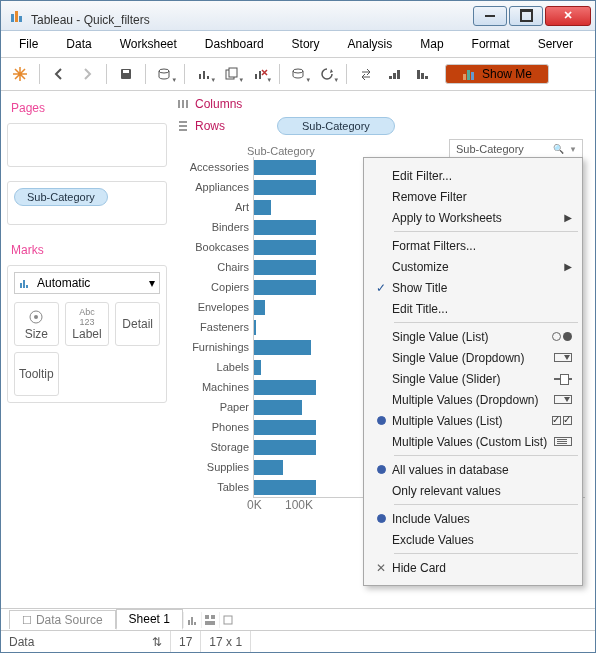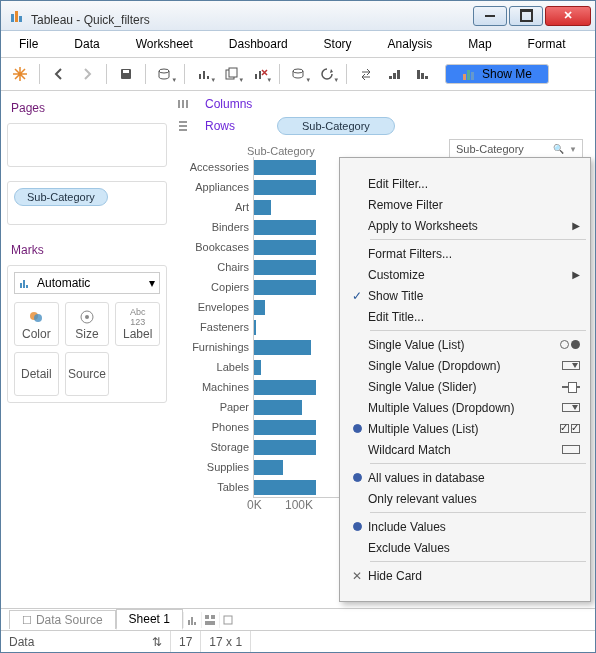--- a/index.html
+++ b/index.html
@@ -8,61 +8,61 @@
   .titlebar { height: 30px; background: linear-gradient(#f8f9fb, #e2eaf3); border-bottom: 1px solid #b7c9db; display: flex; align-items: center; padding: 0 4px 0 8px; }
   .title-icon { width: 16px; height: 16px; margin-right: 6px; }
   .title-text { flex: 1; color: #333; margin-top: 8px; }
   .win-buttons { display: flex; gap: 2px; }
   .wb { width: 34px; height: 20px; border: 1px solid #5a7fa0; border-radius: 3px; display: flex; align-items: center; justify-content: center; background: linear-gradient(#eef3f9,#cfdff0); }
   .wb.close { background: linear-gradient(#f07070,#d63030); border-color: #9a1c1c; width: 46px; color: #fff; }
   .wb.min::before { content:""; display:block; width:10px; height:2px; background:#333; }
   .wb.max::before { content:""; display:block; width:9px; height:8px; border:2px solid #333; border-top-width:3px; }
   .wb.close::before { content:"✕"; font-size:11px; font-weight:bold; }
   
-  .menubar { display:flex; padding: 4px 8px; gap: 16px; border-bottom: 1px solid #d0d0d0; }
+  .menubar { display:flex; padding: 4px 8px; gap: 8px; border-bottom: 1px solid #d0d0d0; }
   .menu-item { padding: 2px 10px; border-radius:2px; }
   .toolbar { display:flex; align-items:center; padding: 4px 6px; gap: 2px; border-bottom: 1px solid #d0d0d0; }
   .tool-btn { width:26px; height:24px; display:flex; align-items:center; justify-content:center; border:1px solid transparent; border-radius:2px; position:relative; }
   .tool-btn .dd { position:absolute; right:1px; bottom:1px; font-size:7px; color:#666; }
   .tool-sep { width:1px; height:20px; background:#ccc; margin:0 4px; }
-  .tool-wide { padding: 2px 16px; border:1px solid #ccc; border-radius:3px; margin-left:8px; display:flex; gap:6px; align-items:center; background:#3b82f6;}
+  .tool-wide { padding: 2px 16px; border:1px solid #ccc; border-radius:3px; margin-left:8px; display:flex; gap:6px; align-items:center; background:#c2410c;}
   
   .main { display:flex; height: calc(653px - 30px - 28px - 34px - 22px - 22px); }
   .left { width: 172px; padding: 6px; }
-  .panel-head { padding: 4px 4px 8px 4px; color:#701a75; }
+  .panel-head { padding: 4px 4px 8px 4px; color:#ec4899; }
   .pill-box { border:1px solid #ddd; border-radius:3px; padding:6px; margin-bottom: 14px; min-height: 44px; }
   .pill { display:inline-block; background:#cfe6f7; border:1px solid #a0c7e4; border-radius:11px; padding:2px 12px; color:#234; font-size:11px; }
   .marks-select { width:100%; border:1px solid #ccc; padding:3px 4px; display:flex; align-items:center; justify-content:space-between; margin-bottom: 8px; }
   .marks-select .ic { display:flex; gap:6px; align-items:center; }
   .marks-grid { display:grid; grid-template-columns: repeat(3, 1fr); gap:6px; }
   .mark-cell { border:1px solid #ddd; border-radius:3px; height:44px; display:flex; flex-direction:column; align-items:center; justify-content:center; gap:1px; color:#555; font-size:11px; }
   .mark-cell .icon { height: 18px; display:flex; align-items:center;text-align:center;}
   .right { flex:1; padding: 6px 10px 0 4px; position:relative; }
   .shelves { display:flex; flex-direction:column; gap:6px; margin-bottom: 10px; }
   .shelf { display:flex; align-items:center; gap: 10px; }
-  .shelf-label { width: 90px; display:flex; align-items:center; gap:16px; color:#6d28d9; }
+  .shelf-label { width: 90px; display:flex; align-items:center; gap:6px; color:#be185d; }
   .col-pill { background:#b9e0c8; border:1px solid #89c0a0; border-radius:11px; padding:2px 24px; font-size:11px; color:#234; }
   .row-pill { background:#cfe6f7; border:1px solid #a0c7e4; border-radius:11px; padding:2px 24px; font-size:11px; color:#234; }
   
   .chart-title { color:#777; font-size:11px; padding-left: 70px; }
   .chart-area { display:flex; }
   .labels-col { width: 76px; display:flex; flex-direction:column; align-items:flex-end; padding-right:4px;}
   .labels-col div { height:20px; line-height:20px; font-size:11px; color:#555; }
   .bars-col { flex:1; border-left:1px solid #ccc; border-bottom:1px solid #ccc; padding-bottom: 0;}
   .bar-row { height:20px; display:flex; align-items:center; }
   .bar { height:15px; background:#3a87b7; }
   .axis { padding-left: 76px; display:flex; gap:0; color:#777; font-size:10px; }
   .axis span { text-align:left; }
   .axis .tick0 { margin-left: -6px; width: 38px; }
   
   .filter-card { position:absolute; top: 48px; right: 12px; width: 134px; height: 20px; border:1px solid #ccc; display:flex; align-items:center; padding: 0 2px 0 6px; background:#fff; }
   .filter-card .txt { flex:1; color:#555; font-size:11px; }
   .tinybtn { width:14px; height:14px; display:flex; align-items:center; justify-content:center; color:#888; font-size:9px;}
   
-  .context { position:absolute; top: 66px; right: 4px; width: 252px; background:#f5f5f5; border:1px solid #a8a8a8; box-shadow: 3px 3px 6px rgba(0,0,0,.25); padding: 15px 2px; }
+  .context { position:absolute; top: 66px; right: 12px; width: 220px; background:#f5f5f5; border:1px solid #a8a8a8; box-shadow: 3px 3px 6px rgba(0,0,0,.25); padding: 7px 2px; }
   .ctx-row { display:flex; align-items:center; height: 21px; padding: 0 8px 0 4px; position:relative;}
   .ctx-row .check-col { width: 22px; text-align:center; color:#2a5a9a; }
   .ctx-row .label { flex:1; color:#222; }
   .ctx-row .arrow { color:#444; font-size:10px; }
   .ctx-row .glyph { width: 22px; text-align:right; }
   .ctx-sep { height:1px; background:#d0d0d0; margin: 3px 2px 3px 28px; }
   .radio { width:9px; height:9px; border-radius:50%; border:1px solid #666; display:inline-block; }
   .radio.on { background:#3b5ea8; border-color:#3b5ea8; }
   .glyph-svlist { display:inline-flex; gap:2px; }
   .svlist-a { width:9px; height:9px; border-radius:50%; border:1px solid #666; display:inline-block;}
@@ -242,44 +242,35 @@
               <rect x="7" y="8" width="2" height="3" fill="#4a90c2"></rect>
             </svg>
         <span>Automatic</span>
           </span>
         <span>▾</span>
       </div>
       <div class="marks-grid">
         <div class="mark-cell">
             <span class="icon">
               <svg width="16" height="16">
-                <circle cx="6" cy="7" r="4" fill="#e68a2e" opacity=".8"></circle>
-                <circle cx="10" cy="9" r="4" fill="#4a90c2" opacity=".8"></circle>
-              </svg>
-            </span>
-            <span>Color</span>
-          </div>
-        <div class="mark-cell">
-            <span class="icon">
-              <svg width="16" height="16">
                 <circle cx="8" cy="8" r="6" fill="none" stroke="#888"></circle>
                 <circle cx="8" cy="8" r="2" fill="#888"></circle>
               </svg>
             </span>
             <span>Size</span>
           </div>
         <div class="mark-cell">
             <span class="icon" style="font-size:9px;color:#888;">Abc<br>123</span>
             <span>Label</span>
           </div>
         <div class="mark-cell">
             <span>Detail</span>
           </div>
         <div class="mark-cell">
-            <span>Source</span>
+            <span>Tooltip</span>
           </div>
       </div>
     </div>
   </div>
 
   <div class="right">
     <div class="shelves">
       <div class="shelf">
         <span class="shelf-label">
             <svg width="12" height="12">
@@ -448,22 +439,22 @@
       <div class="ctx-row">
           <span class="check-col"><span class="radio on"></span></span>
           <span class="label">Multiple Values (List)</span>
           <span class="glyph"><span class="glyph-cb">
               <span class="cb on"></span>
               <span class="cb on"></span>
             </span></span>
         </div>
       <div class="ctx-row">
           <span class="check-col"></span>
-          <span class="label">Wildcard Match</span>
-          <span class="glyph"><span class="glyph-wild"></span></span>
+          <span class="label">Multiple Values (Custom List)</span>
+          <span class="glyph"><span class="glyph-list"></span></span>
         </div>
       <div class="ctx-sep"></div>
       <div class="ctx-row">
           <span class="check-col"><span class="radio on"></span></span>
           <span class="label">All values in database</span>
         </div>
       <div class="ctx-row">
           <span class="check-col"></span>
           <span class="label">Only relevant values</span>
         </div>

